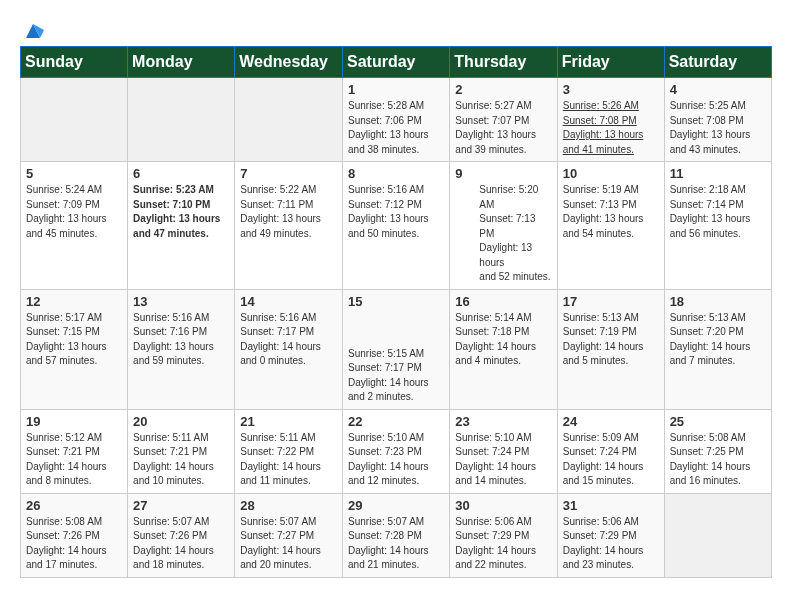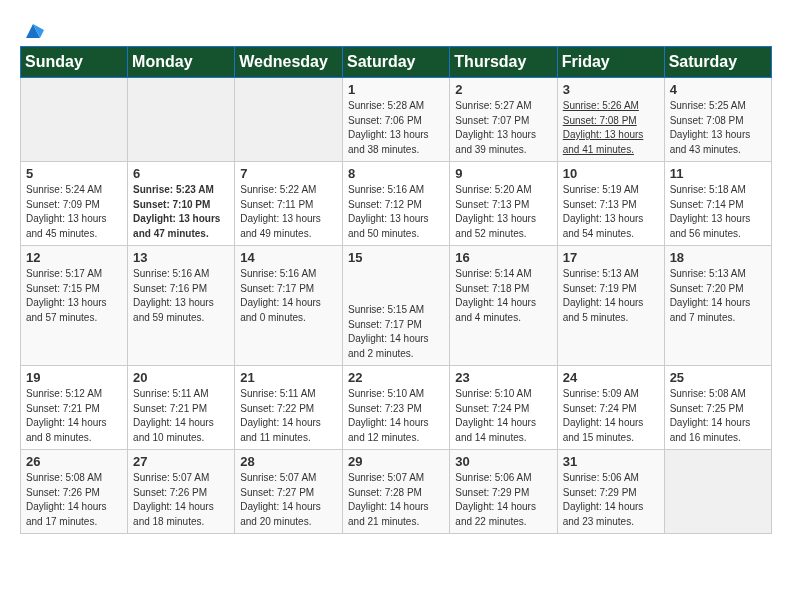--- a/index.html
+++ b/index.html
@@ -183,35 +183,35 @@
         </td>
         <td>
           <span class="day-num">8</span>
           <div class="day-info" style="white-space: pre-line;">Sunrise: 5:16 AM
 Sunset: 7:12 PM
 Daylight: 13 hours
 and 50 minutes.</div>
         </td>
         <td>
           <span class="day-num">9</span>
-          <div class="day-info" style="white-space: pre-line;">Sunrise: 5:20 AM
+          <div class="day-info" style="white-space: pre-line; margin-left: 24px;">Sunrise: 5:20 AM
 Sunset: 7:13 PM
 Daylight: 13 hours
 and 52 minutes.</div>
         </td>
         <td>
           <span class="day-num">10</span>
           <div class="day-info" style="white-space: pre-line;">Sunrise: 5:19 AM
 Sunset: 7:13 PM
 Daylight: 13 hours
 and 54 minutes.</div>
         </td>
         <td>
           <span class="day-num">11</span>
-          <div class="day-info" style="white-space: pre-line;">Sunrise: 5:18 AM
+          <div class="day-info" style="white-space: pre-line;">Sunrise: 2:18 AM
 Sunset: 7:14 PM
 Daylight: 13 hours
 and 56 minutes.</div>
         </td>
       </tr>
       <tr>
         <td>
           <span class="day-num">12</span>
           <div class="day-info" style="white-space: pre-line;">Sunrise: 5:17 AM
 Sunset: 7:15 PM

